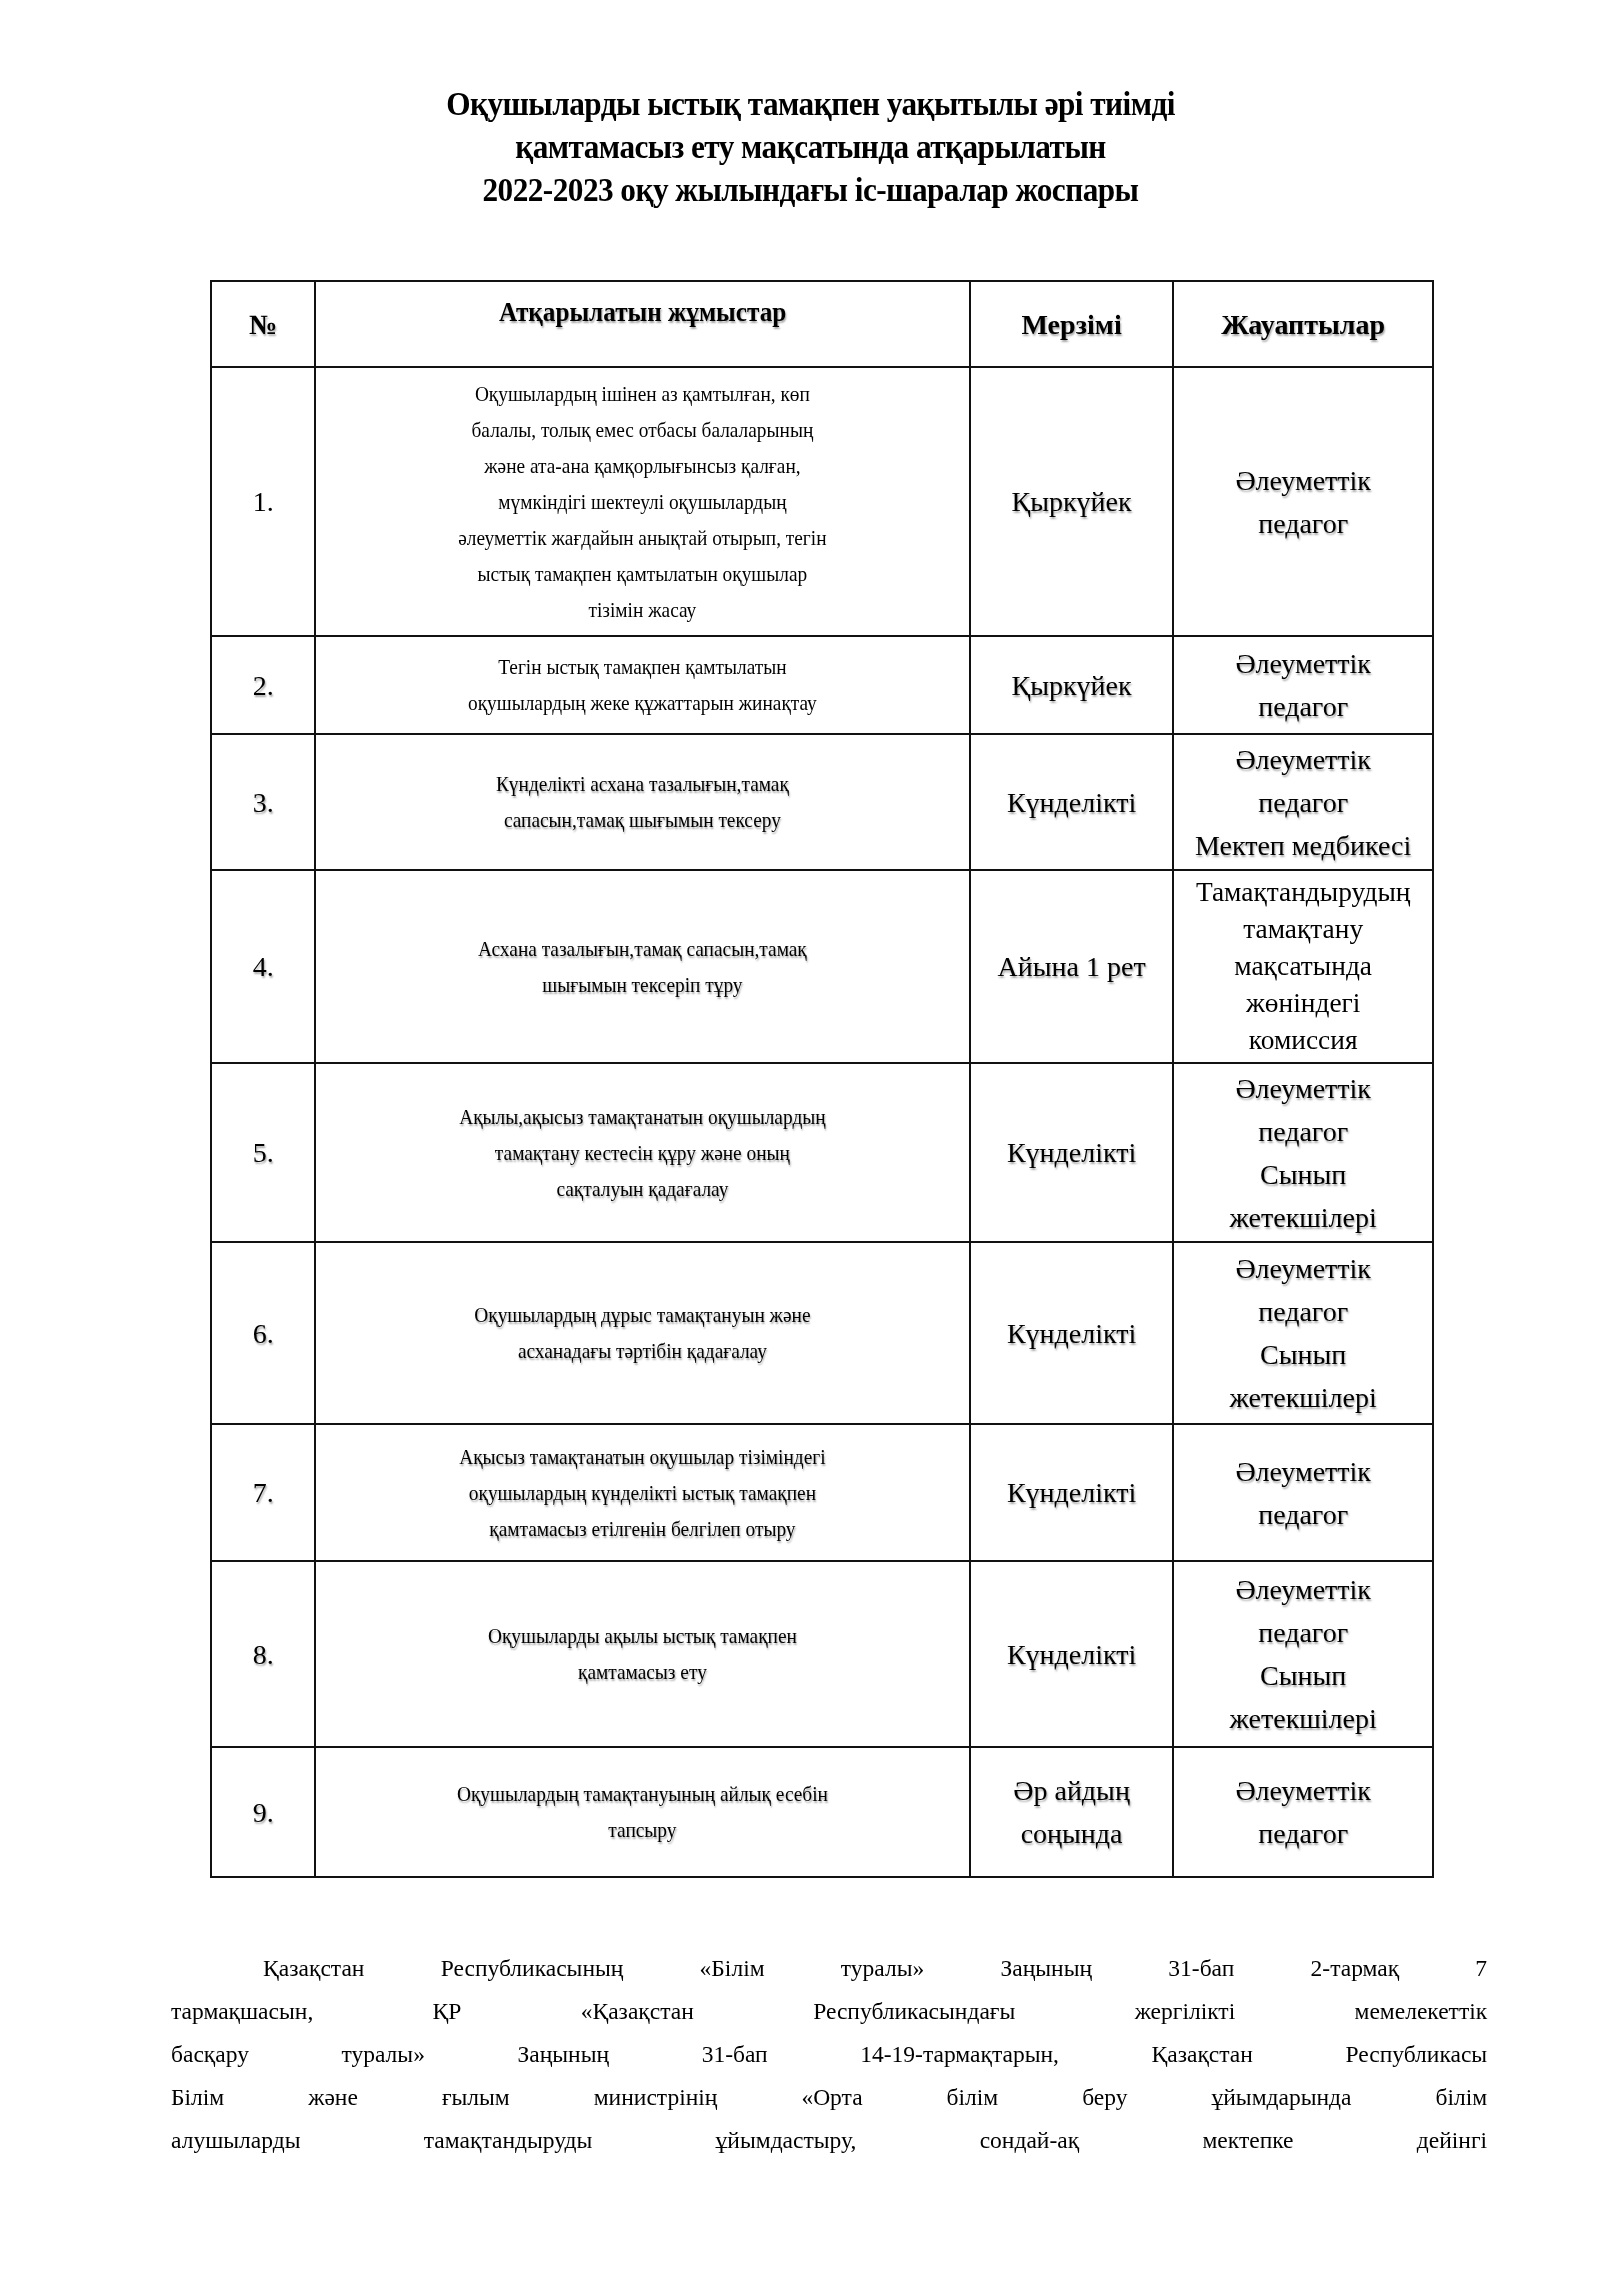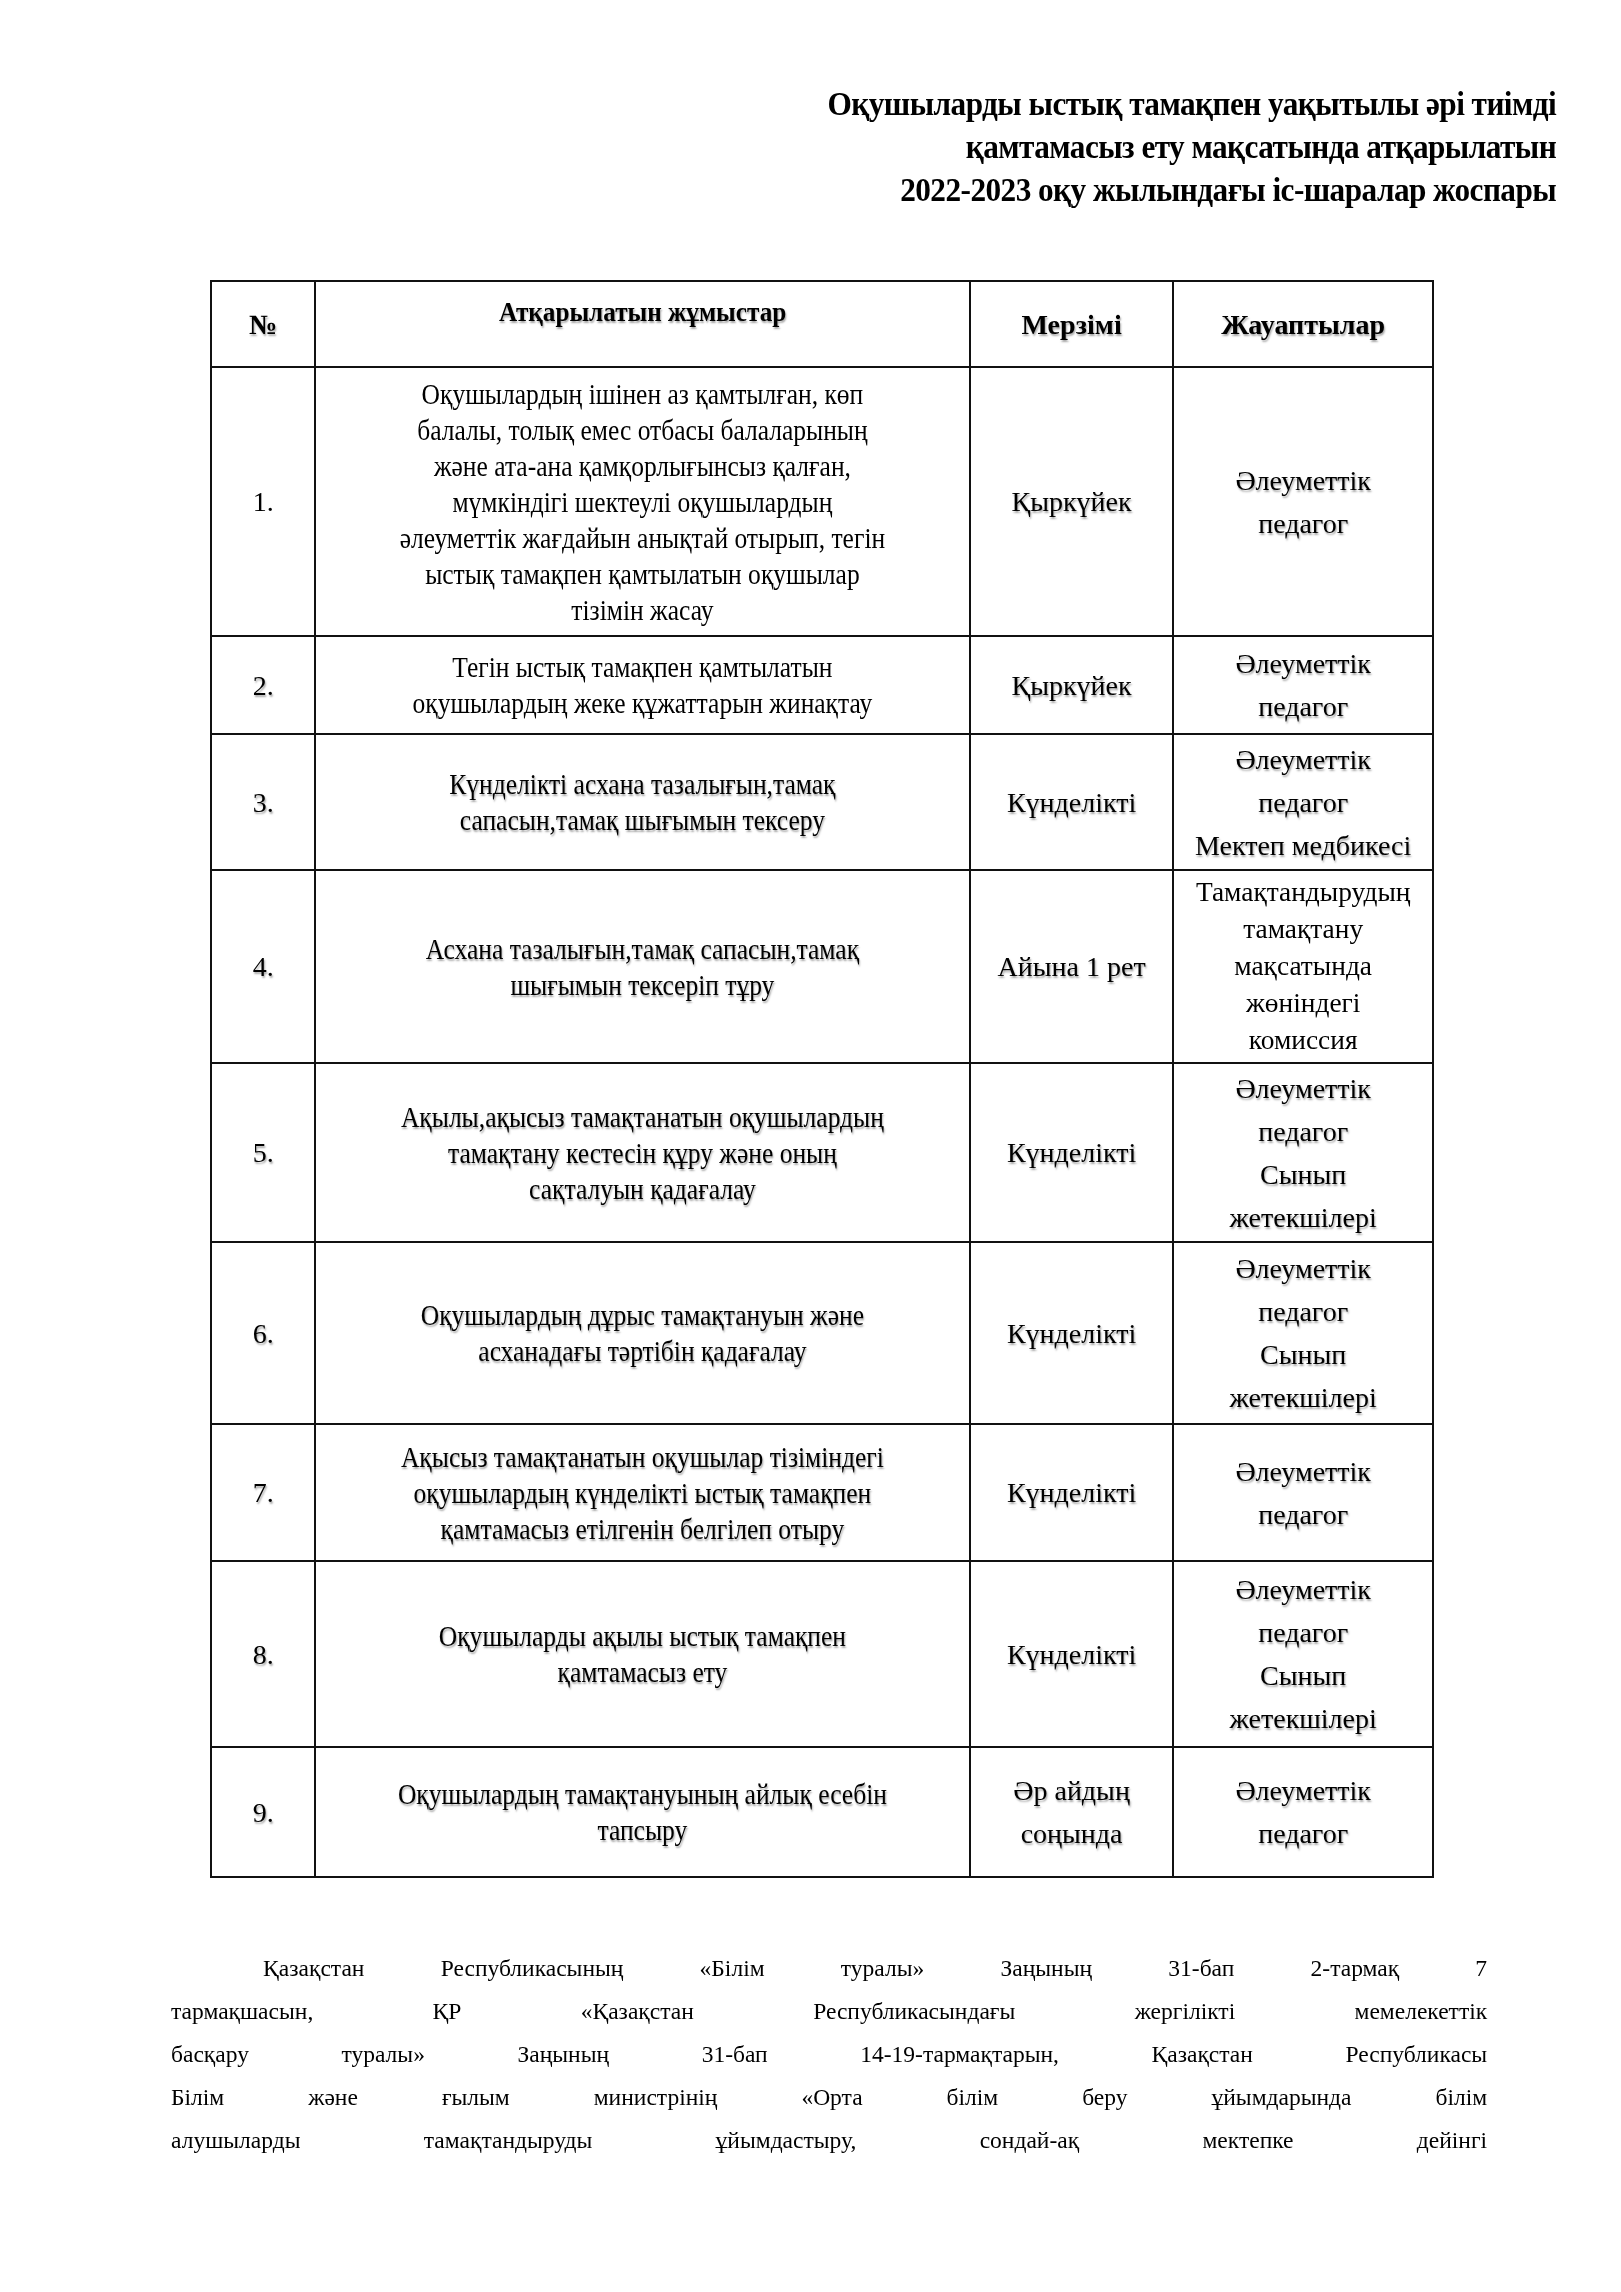--- a/index.html
+++ b/index.html
@@ -13,21 +13,21 @@
       position: relative;
       overflow: hidden;
       font-family: "Liberation Serif", "DejaVu Serif", serif;
       color: #000000;
     }
     .title-block {
       position: absolute;
       left: 0;
       top: 82px;
       width: 1621px;
-      text-align: right;
+      text-align: center;
     }
     .title-line {
       font-family: "Liberation Serif", "DejaVu Serif", serif;
       font-weight: bold;
       font-size: 34px;
       line-height: 43px;
       letter-spacing: -0.6px;
       transform: scaleX(0.92);
     }
 
@@ -61,21 +61,21 @@
     .col-term { width: 203px; }
     .col-resp { width: 259px; margin-top: 36px; }
 
     .condensed {
       display: inline-block;
       transform: scaleX(0.9);
       transform-origin: center;
       white-space: nowrap;
     }
     .work-text {
-      font-size: 29px;
+      font-size: 22px;
       line-height: 36px;
     }
     .work-text .ln {
       display: block;
       white-space: nowrap;
       transform: scaleX(0.88);
     }
     .shadow {
       text-shadow: 1px 2px 2px rgba(0,0,0,0.35);
     }

